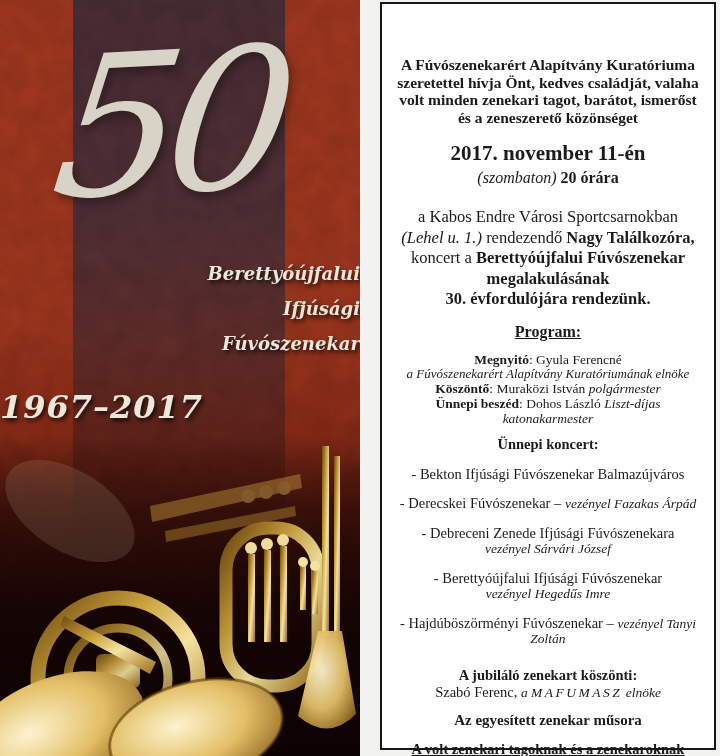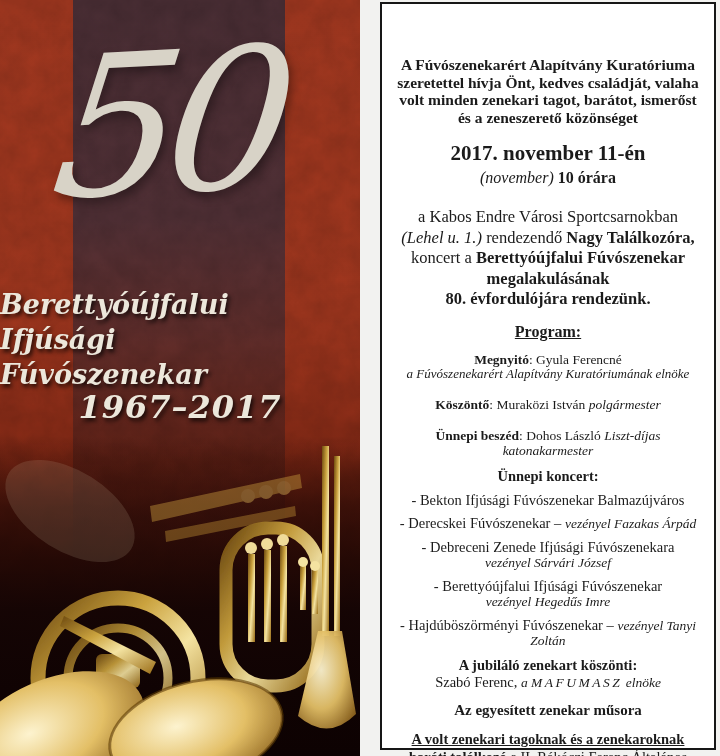--- a/index.html
+++ b/index.html
@@ -11,49 +11,49 @@
     background:linear-gradient(180deg,#a83a21 0%,#a5381f 42%,#8c2c17 58%,#531708 74%,#220806 92%,#160404 100%);}
   .poster .texture{position:absolute;inset:0;width:100%;height:100%;pointer-events:none;}
   .stripe{position:absolute;left:73px;top:0;width:212px;height:640px;
     background:linear-gradient(180deg,rgba(77,48,55,1) 0%,rgba(84,50,56,1) 34%,rgba(92,46,46,0.9) 52%,
                rgba(66,26,22,0.5) 72%,rgba(40,12,10,0) 92%);}
   .big-number{position:absolute;top:8px;left:58px;width:250px;
     font-family:"DejaVu Serif",serif;font-style:italic;font-weight:400;
     font-size:196px;line-height:230px;letter-spacing:-14px;color:#d8d3c7;
     transform:skewX(-10deg) rotate(-3deg);
     text-shadow:4px 5px 10px rgba(0,0,0,0.35);}
-  .band-name{position:absolute;top:256px;left:0;width:360px;text-align:left;
+  .band-name{position:absolute;top:256px;left:0;width:360px;text-align:right;
     font-family:"DejaVu Serif",serif;font-style:italic;font-weight:bold;
-    font-size:27px;line-height:35px;color:#ece7db;
-    text-shadow:2px 3px 4px rgba(0,0,0,0.75);margin-top:31px;}
-  .years{position:absolute;top:388px;left:0;width:360px;text-align:center;
+    font-size:18px;line-height:35px;color:#ece7db;
+    text-shadow:2px 3px 4px rgba(0,0,0,0.75);}
+  .years{position:absolute;top:388px;left:0;width:360px;text-align:left;
     font-family:"DejaVu Serif",serif;font-style:italic;font-weight:bold;
     font-size:32px;color:#ece7db;letter-spacing:1px;
     text-shadow:2px 3px 4px rgba(0,0,0,0.75);}
   .instruments{position:absolute;left:0;bottom:0;width:360px;height:320px;}
 
   
   .right{width:360px;height:756px;background:#f2f2f0;box-sizing:border-box;
          padding:2px 4px 6px 20px;}
   .page{background:#ffffff;border:2px solid #161616;height:100%;box-sizing:border-box;
         padding:52px 13px 0;text-align:center;color:#1b1b1b;}
   .intro{font-weight:bold;font-size:15.5px;line-height:17.5px;}
   .date-line{margin-top:15px;font-size:21px;font-weight:bold;}
   .date-sub{margin-top:3px;font-size:16px;font-weight:bold;}
   .date-sub i{font-weight:normal;}
   .venue{margin-top:20px;font-size:16.5px;line-height:20.5px;}
   .prog-heading{margin-top:13px;font-size:16px;font-weight:bold;text-decoration:underline;}
   .prog-line{margin-top:11px;font-size:13.5px;line-height:15px;}
-  .prog-line.mt{margin-top:16px;}
+  .prog-line.mt{margin-top:0;}
   .prog-sub{font-size:13px;font-style:italic;line-height:14px;}
   .concert-heading{margin-top:10px;font-size:14.5px;font-weight:bold;}
-  .concert{margin-top:8px;font-size:14.5px;line-height:15.5px;}
+  .concert{margin-top:14px;font-size:14.5px;line-height:15.5px;}
   .concert:first-of-type{margin-top:2px;}
   .c-cond{font-style:italic;font-size:13.5px;}
-  .jubilee-heading{margin-top:8px;font-size:14.5px;font-weight:bold;}
+  .jubilee-heading{margin-top:20px;font-size:14.5px;font-weight:bold;}
   .jubilee-line{font-size:14.5px;line-height:16px;}
   .jubilee-line i{font-size:13.5px;}
   .ls{letter-spacing:2.5px;}
   .united{margin-top:11px;font-size:15px;font-weight:bold;}
   .meeting{margin-top:11px;font-size:14.5px;line-height:18px;text-decoration:underline;}
   b,i,span,div{-webkit-font-smoothing:antialiased;}
 </style>
 </head>
 <body>
 
@@ -154,30 +154,30 @@
     </svg>
   </div>
 
   <div class="right">
     <div class="page">
 
       <div class="intro">A Fúvószenekarért Alapítvány Kuratóriuma szeretettel hívja Önt, kedves családját, valaha volt minden zenekari tagot, barátot, ismerőst és a zeneszerető közönséget</div>
 
       <div class="date-line">2017. november 11-én</div>
       <div class="date-sub">
-        <i>(november)</i>
-        <b>10 órára</b>
+        <i>(szombaton)</i>
+        <b>20 órára</b>
       </div>
 
       <div class="venue">
         <span>a Kabos Endre Városi Sportcsarnokban</span><br>
         <i>(Lehel u. 1.)</i><span> rendezendő </span><b>Nagy Találkozóra,</b><br>
         <span>koncert a </span><b>Berettyóújfalui Fúvószenekar</b><br>
         <b>megalakulásának</b><br>
-        <b>80. évfordulójára rendezünk.</b>
+        <b>30. évfordulójára rendezünk.</b>
       </div>
 
       <div class="prog-heading">Program:</div>
 
       <div class="prog-line">
         <b>Megnyitó</b><span>: Gyula Ferencné</span>
       </div>
       <div class="prog-sub">a Fúvószenekarért Alapítvány Kuratóriumának elnöke</div>
 
       <div class="prog-line mt">

